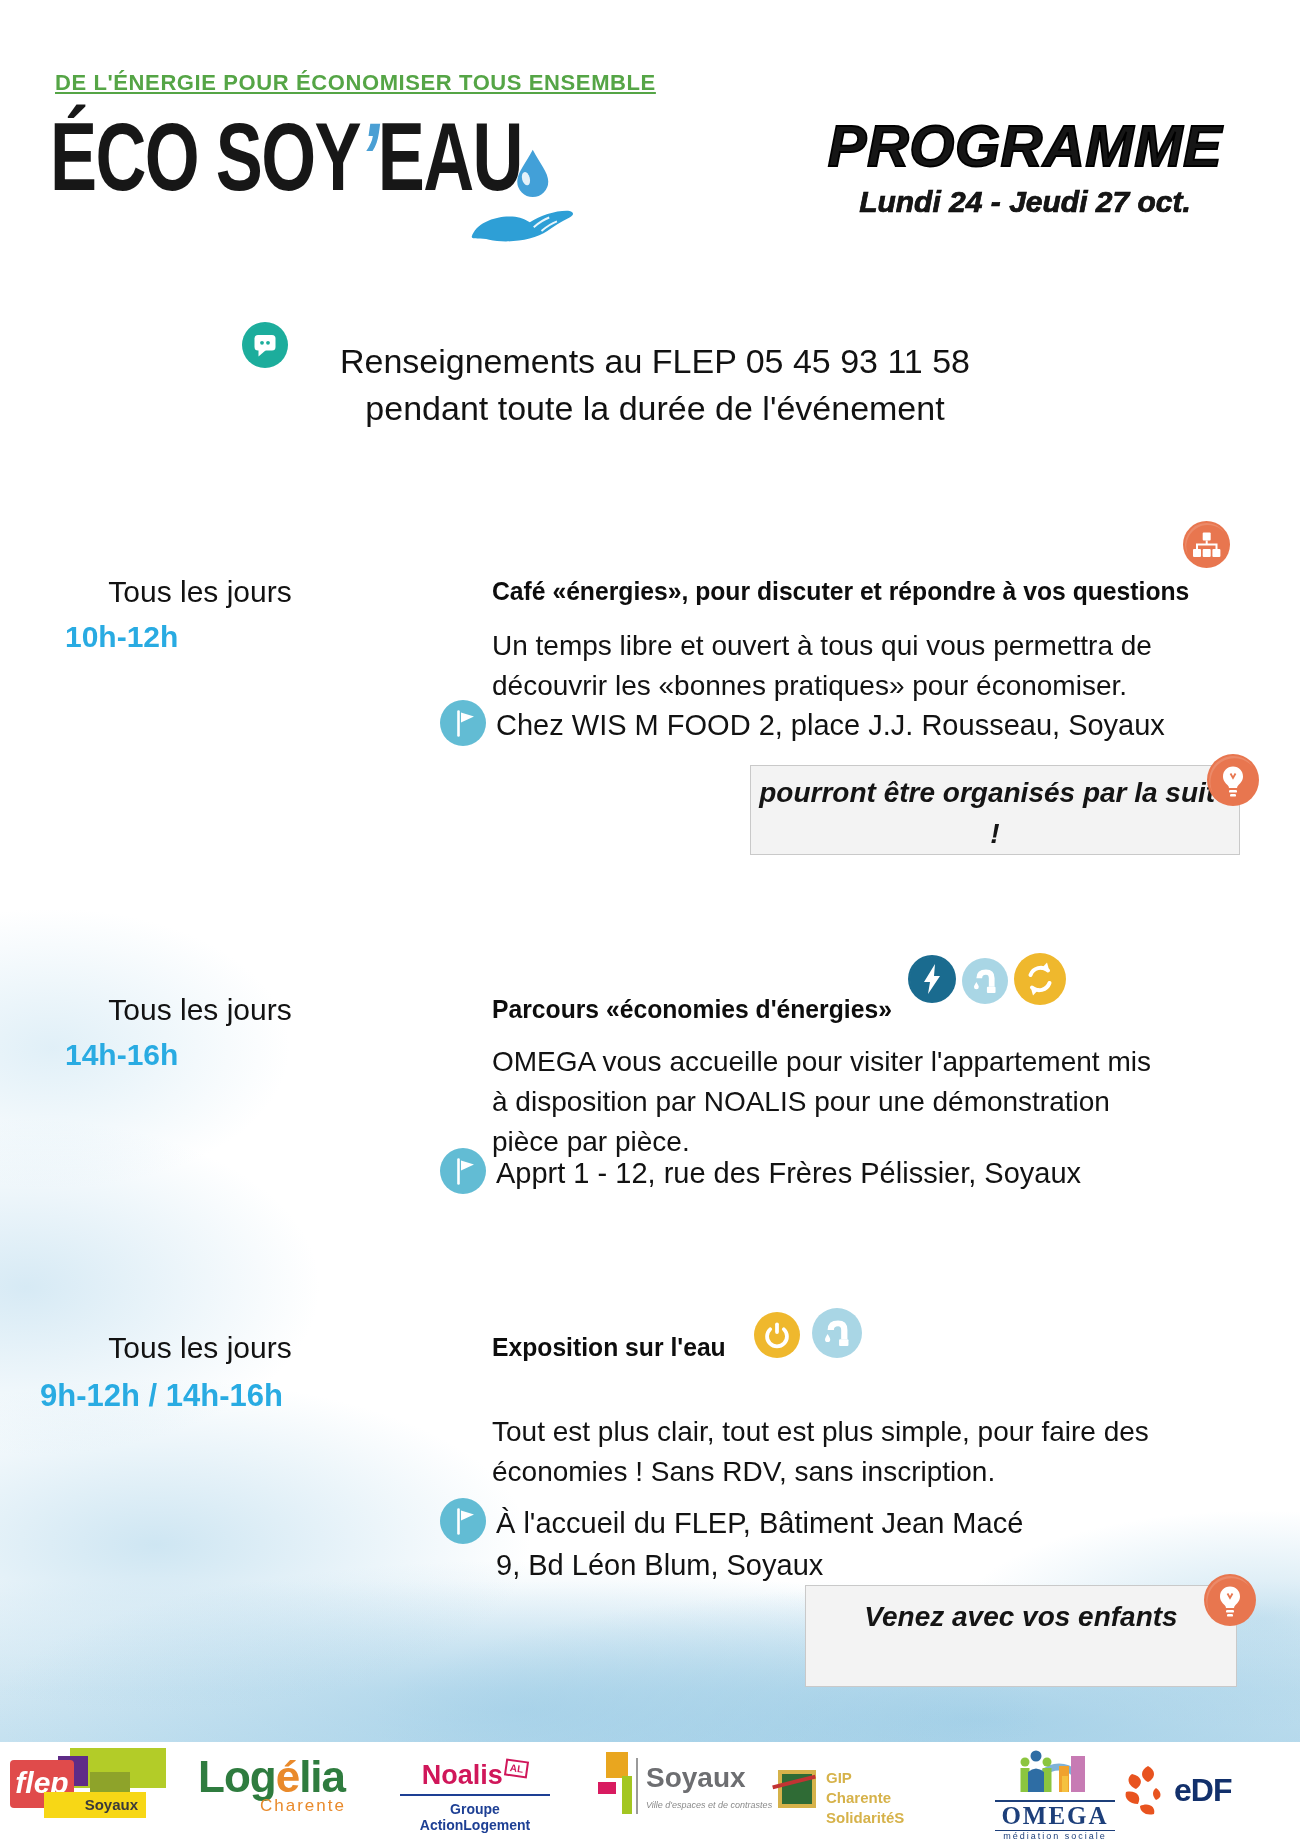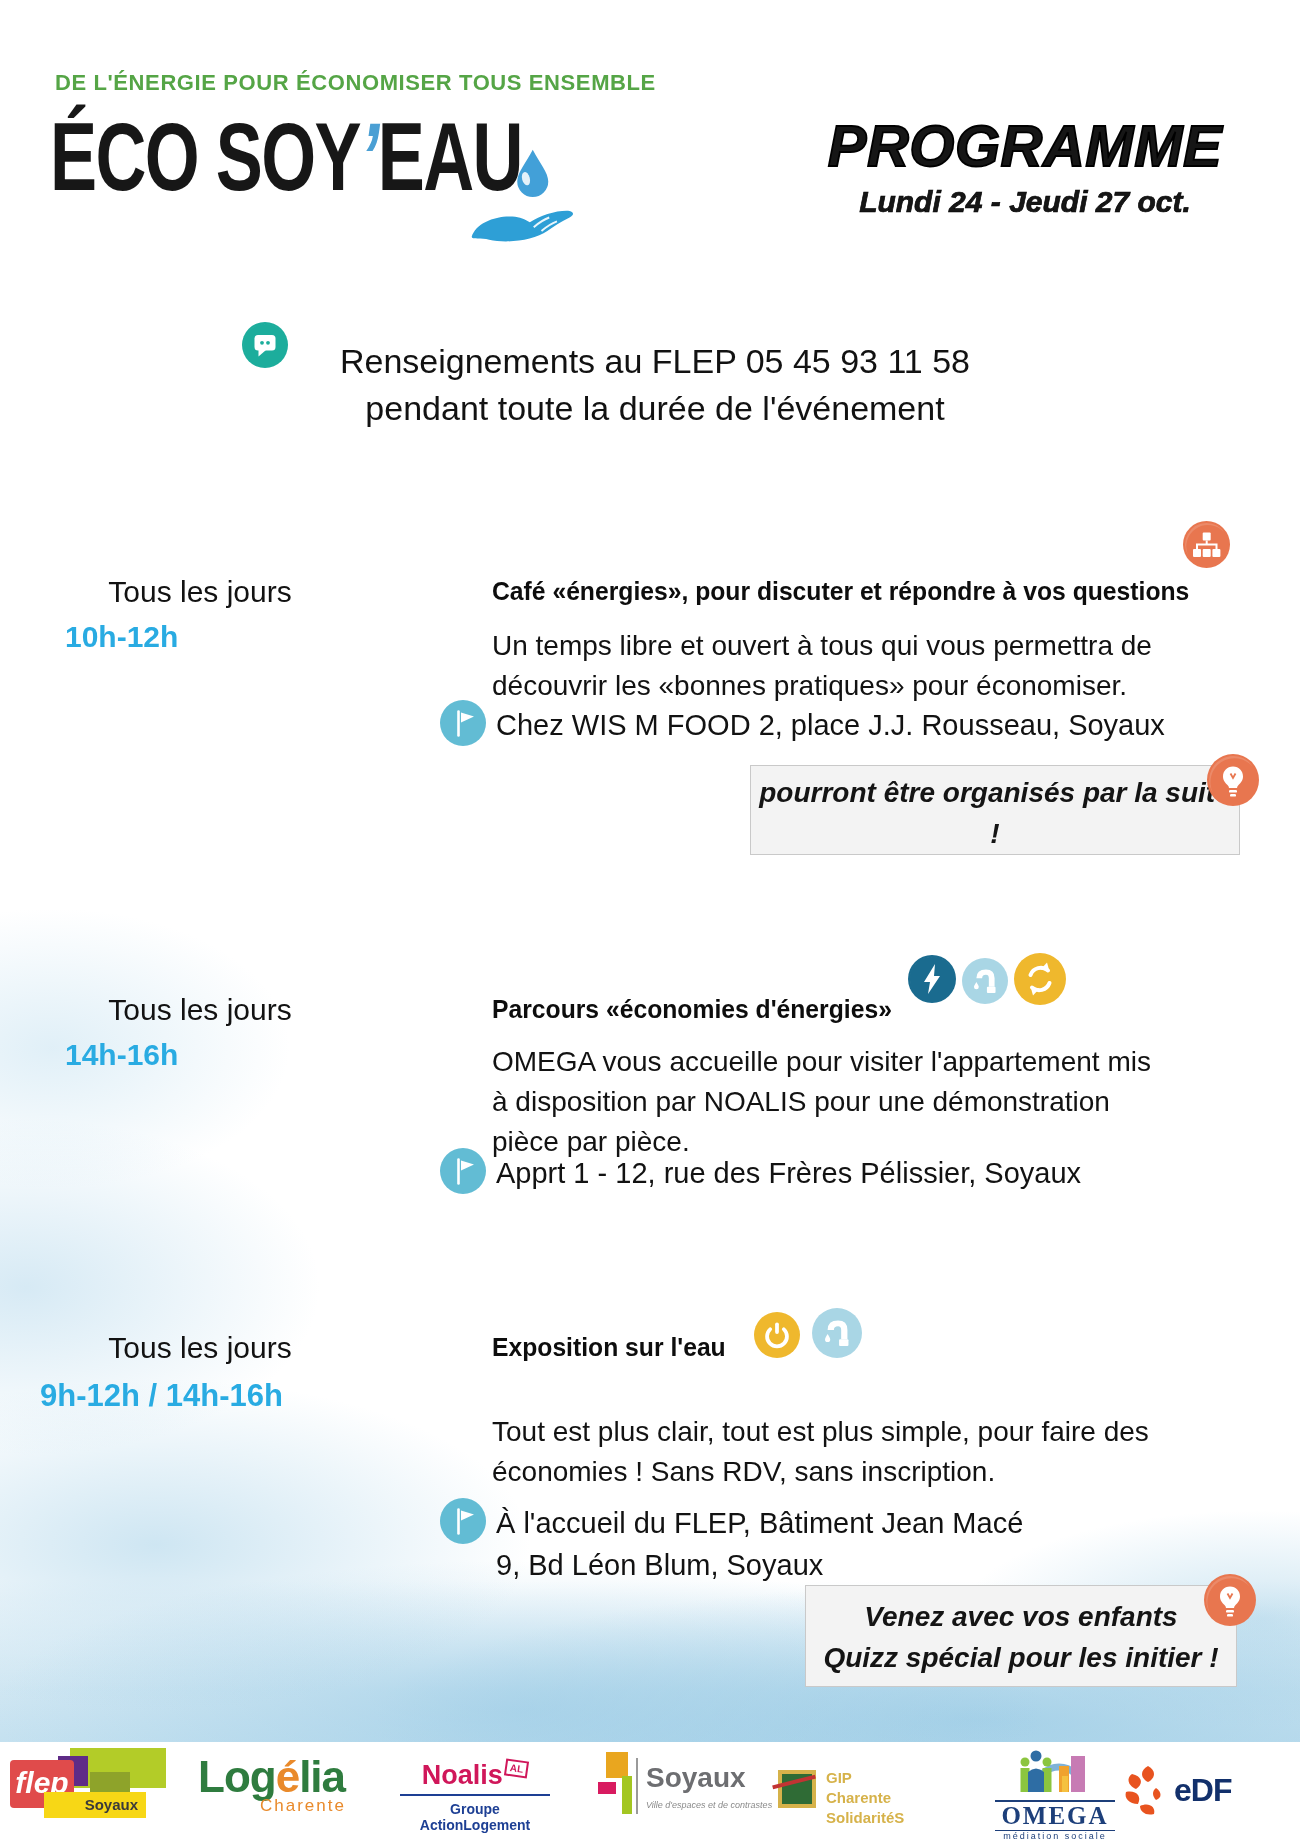--- a/index.html
+++ b/index.html
@@ -12,21 +12,21 @@
     radial-gradient(ellipse 340px 200px at 4% 57%, rgba(178,216,236,.40), rgba(178,216,236,0) 70%),
     radial-gradient(ellipse 420px 240px at 2% 70%, rgba(165,208,232,.45), rgba(165,208,232,0) 70%),
     radial-gradient(ellipse 520px 230px at 12% 84%, rgba(158,205,230,.50), rgba(158,205,230,0) 72%),
     radial-gradient(ellipse 700px 200px at 40% 93%, rgba(148,200,228,.55), rgba(148,200,228,0) 75%),
     radial-gradient(ellipse 800px 180px at 75% 93.5%, rgba(142,197,226,.60), rgba(142,197,226,0) 75%),
     radial-gradient(ellipse 420px 150px at 97% 88%, rgba(160,206,230,.50), rgba(160,206,230,0) 72%),
     linear-gradient(to bottom, rgba(255,255,255,0) 86%, rgba(168,210,232,.55) 92%, rgba(160,206,230,.62) 94.8%, rgba(255,255,255,0) 94.9%);}
   .footer-band{position:absolute;left:0;top:1742px;width:1300px;height:97px;background:#fff;}
 
   
-  .tagline{left:55px;top:70px;font-size:22px;font-weight:700;color:#55a546;letter-spacing:.6px;white-space:nowrap;}
+  .tagline{left:55px;top:70px;font-size:22px;font-weight:700;color:#55a546;letter-spacing:.6px;white-space:nowrap;text-decoration:underline;}
   .logo-text{left:50px;top:102px;font-size:86px;font-weight:700;color:#171717;letter-spacing:-2px;
              transform:scale(.82,1.12);transform-origin:left top;white-space:nowrap;}
   .logo-text .apos{color:#4a9fd4;font-style:italic;}
   .hand-icon{left:462px;top:138px;}
   .program{left:805px;top:112px;width:440px;text-align:center;font-style:italic;}
   .program-title{font-size:58px;font-weight:700;letter-spacing:.5px;-webkit-text-stroke:1.8px #000;}
   .program-dates{font-size:30px;font-weight:700;margin-top:6px;-webkit-text-stroke:.7px #000;}
 
   
   .info-icon{left:242px;top:322px;}
@@ -228,21 +228,20 @@
       <path d="M21 12.5 L34 16.5 L21 22.5 Z" fill="#ffffff"></path>
     </svg>
     <div class="loc-text">
       <div>À l'accueil du FLEP, Bâtiment Jean Macé</div>
       <div>9, Bd Léon Blum, Soyaux</div>
     </div>
   </div>
 
   <div class="abs note" id="note2">
     <div>Venez avec vos enfants</div>
-    <div>Quizz spécial pour les initier !</div>
     <svg class="note-icon" width="52" height="52" viewBox="0 0 52 52">
       <circle cx="26" cy="26" r="26" fill="#e8764f"></circle>
       <path d="M26 2 a24 24 0 0 0 -20 37 a24 24 0 0 1 40 -26 a24 24 0 0 0 -20 -11z" fill="#ffffff" opacity=".15"></path>
       <path d="M26 12.5 c-6 0 -10 4.5 -10 10 c0 4 2.5 6.5 4.5 8.5 c1 1 1.5 2 1.5 3 h8 c0 -1 .5 -2 1.5 -3 c2 -2 4.5 -4.5 4.5 -8.5 c0 -5.5 -4 -10 -10 -10 z" fill="#ffffff"></path>
       <rect x="22" y="36" width="8" height="2.6" rx="1.2" fill="#ffffff"></rect>
       <rect x="23" y="40" width="6" height="2.6" rx="1.2" fill="#ffffff"></rect>
       <path d="M23.5 19.5 l2.5 4.5 2.5 -4.5" stroke="#e8764f" stroke-width="1.8" fill="none"></path>
     </svg>
   </div>
 

